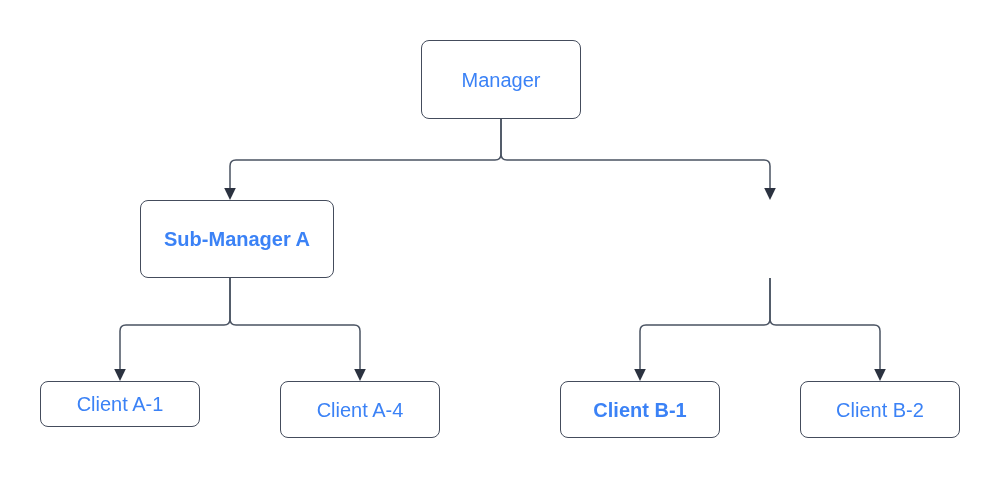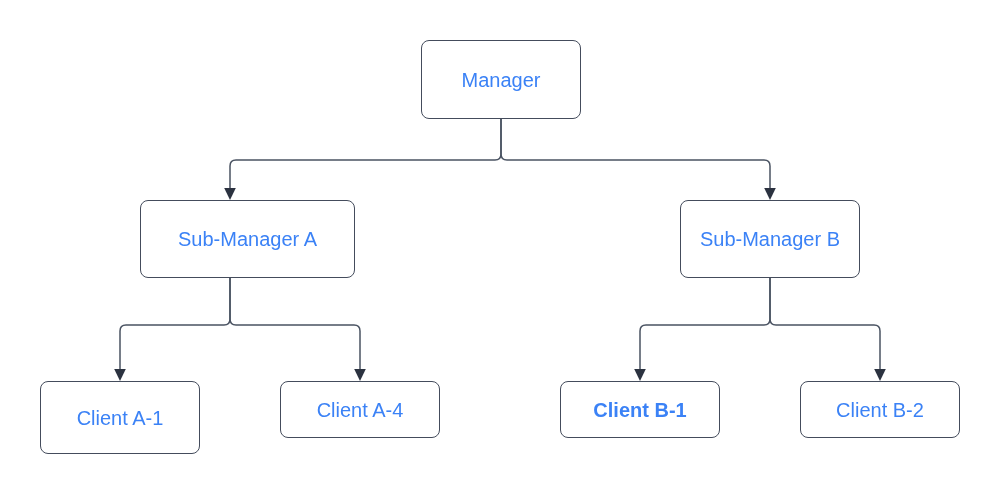--- a/index.html
+++ b/index.html
@@ -41,23 +41,23 @@
     border-radius: 8px;
     display: flex;
     align-items: center;
     justify-content: center;
     color: #3b82f6;
     font-size: 20px;
     line-height: 1;
     white-space: nowrap;
   }
   .node-manager      { left: 421px; top: 40px;  width: 160px; height: 79px; }
-  .node-submanager-a { left: 140px; top: 200px; width: 215px; height: 78px; }
+  .node-submanager-a { left: 140px; top: 200px; width: 194px; height: 78px; font-weight: bold; }
   .node-submanager-b { left: 680px; top: 200px; width: 180px; height: 78px; }
-  .node-client-a1    { left: 40px;  top: 381px; width: 160px; height: 73px; text-align: right; }
+  .node-client-a1    { left: 40px;  top: 381px; width: 160px; height: 46px; text-align: right; }
   .node-client-a2    { left: 280px; top: 381px; width: 160px; height: 57px; }
   .node-client-b1    { left: 560px; top: 381px; width: 160px; height: 57px; font-weight: bold; }
   .node-client-b2    { left: 800px; top: 381px; width: 160px; height: 57px; text-align: right; }
 </style>
 </head>
 <body>
 
 <div class="canvas">
 
   <svg class="edges" viewBox="0 0 1000 480" xmlns="http://www.w3.org/2000/svg">
@@ -95,23 +95,20 @@
   </svg>
 
   <div class="node node-manager">
     <span>Manager</span>
   </div>
 
   <div class="node node-submanager-a">
     <span>Sub-Manager A</span>
   </div>
 
-  <div class="node node-submanager-b">
-    <span>Sub-Manager B</span>
-  </div>
 
   <div class="node node-client-a1">
     <span>Client A-1</span>
   </div>
 
   <div class="node node-client-a2">
     <span>Client A-4</span>
   </div>
 
   <div class="node node-client-b1">

